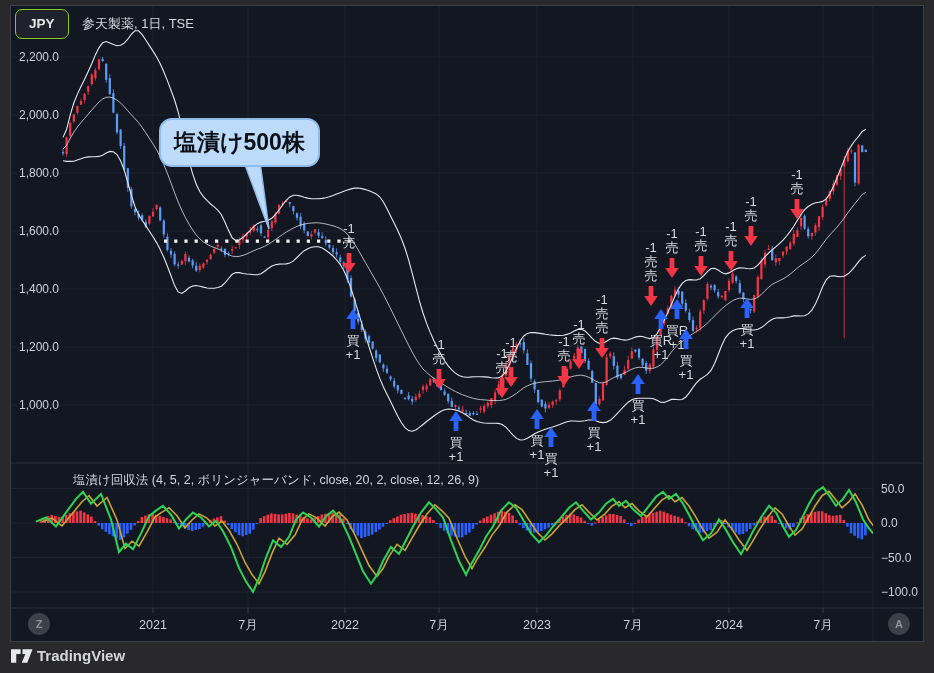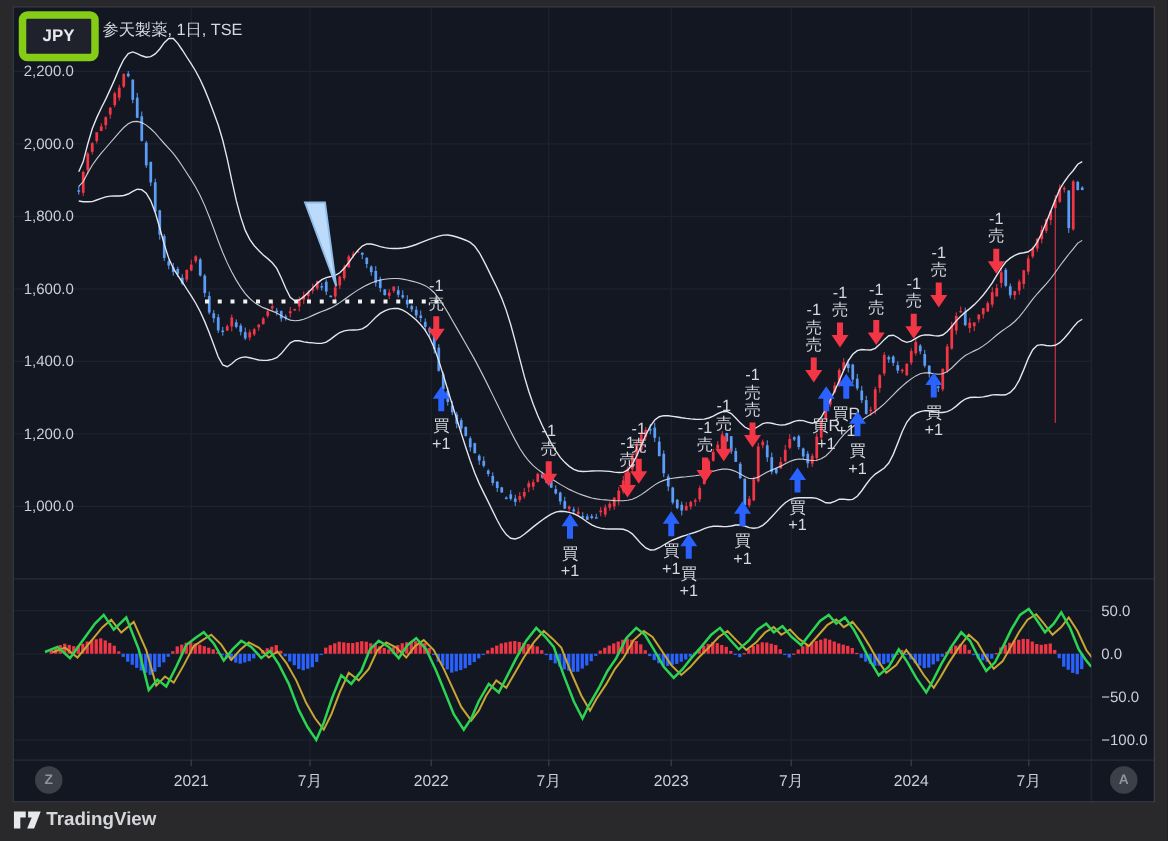--- a/index.html
+++ b/index.html
@@ -2,21 +2,21 @@
 <html><head>
 <meta charset="utf-8">
 <style>
   html,body{margin:0;padding:0;width:934px;height:673px;background:#29292c;overflow:hidden;
     font-family:"Liberation Sans", sans-serif;}
   .stage{position:relative;width:934px;height:673px;}
   .chart-frame{position:absolute;left:10px;top:5px;width:912px;height:635px;background:#131722;
     border:1px solid #3e3f44;box-sizing:content-box;}
   #chart-svg{position:absolute;left:0;top:0;}
   .jpy-btn{position:absolute;left:4px;top:3px;height:28px;line-height:28px;padding:0 13px;
-    border:6px solid #84cc16;border-radius:7px;background:rgba(250,250,250,0.05);
+    border:1px solid #84cc16;border-radius:7px;background:rgba(250,250,250,0.05);
     color:#e6e8ec;font-size:13.5px;font-weight:700;cursor:pointer;}
   .symbol-title{position:absolute;left:60px;top:9px;color:#d6d9e0;font-size:13px;font-weight:500;margin-left:11px;}
   .callout{position:absolute;left:148px;top:112px;padding:7px 13px;background:#bcdbfa;
     border:2px solid #8fbcea;border-radius:13px;color:#0d1117;font-size:23px;font-weight:600;
     white-space:nowrap;cursor:pointer;}
   .pane-legend{position:absolute;left:62px;top:466px;color:#d1d4dc;font-size:12.5px;font-weight:400;
     white-space:nowrap;cursor:pointer;}
   .circle-btn{position:absolute;width:22px;height:22px;border-radius:50%;background:#3c4049;
     color:#90939c;font-size:11px;font-weight:600;text-align:center;line-height:22px;cursor:pointer;}
   .circle-btn.z{left:17px;top:607px;}
@@ -852,20 +852,22 @@
           <text x="334" y="623" text-anchor="middle" font-size="12.5">2022</text>
           <text x="428" y="623" text-anchor="middle" font-size="12.5">7月</text>
           <text x="526" y="623" text-anchor="middle" font-size="12.5">2023</text>
           <text x="622" y="623" text-anchor="middle" font-size="12.5">7月</text>
           <text x="718" y="623" text-anchor="middle" font-size="12.5">2024</text>
           <text x="812" y="623" text-anchor="middle" font-size="12.5">7月</text>
         </g>
       </svg>
     <div class="jpy-btn">JPY</div>
     <div class="symbol-title">参天製薬, 1日, TSE</div>
+    <div class="callout">塩漬け500株</div>
+    <div class="pane-legend">塩漬け回収法 (4, 5, 2, ボリンジャーバンド, close, 20, 2, close, 12, 26, 9)</div>
     <div class="circle-btn z">Z</div>
     <div class="circle-btn a">A</div>
   </div>
   <div class="footer">
     <svg class="tv-logo" width="23" height="16" viewBox="0 0 24 16">
       <path d="M0 1 H10 V6 H5.5 V15 H0 Z" fill="#e8e9ec"></path>
       <path d="M12 1 H22.5 L17 15 H11.2 L15 6 H12 Z" fill="#e8e9ec"></path>
     </svg>
     <span class="tv-text">TradingView</span>
   </div>

